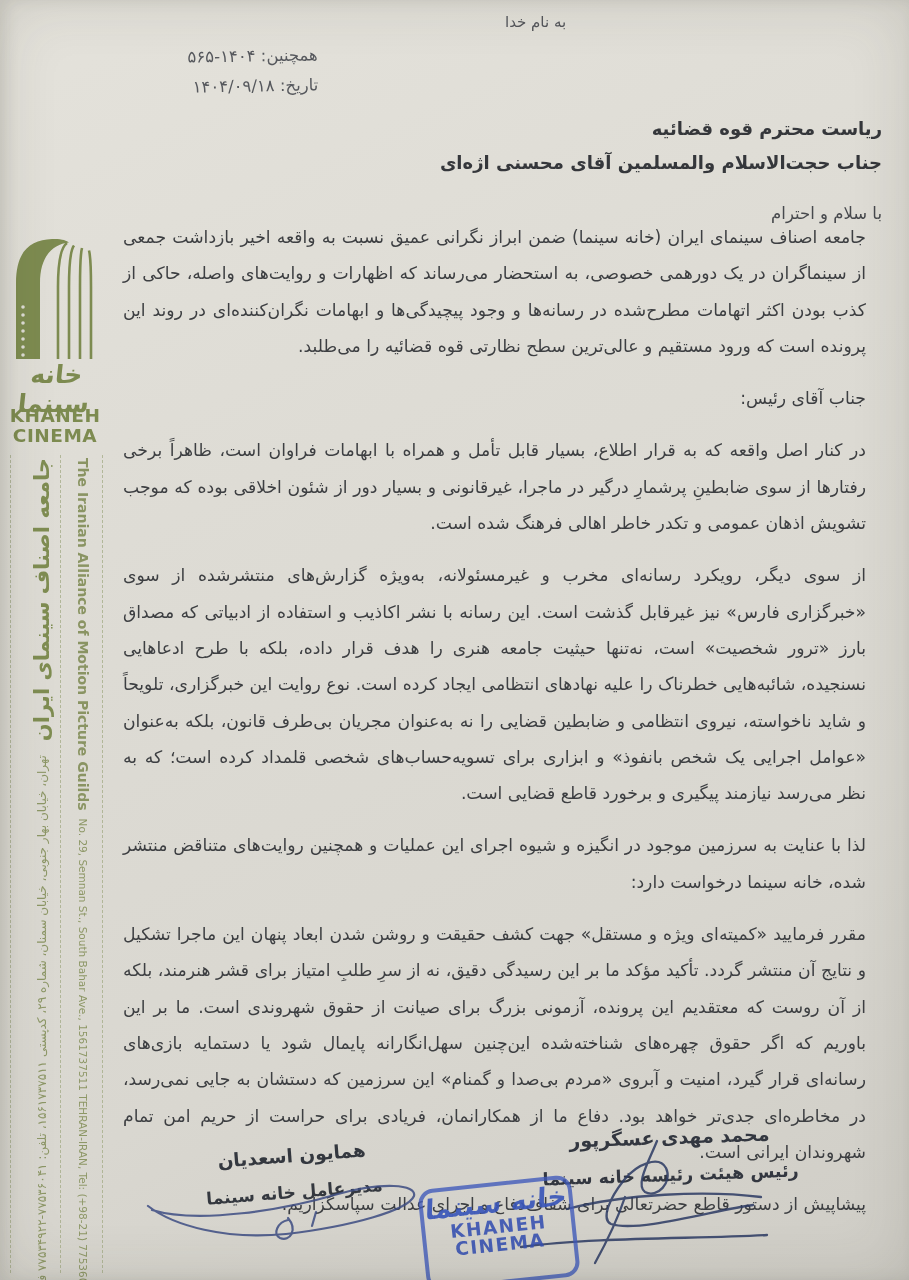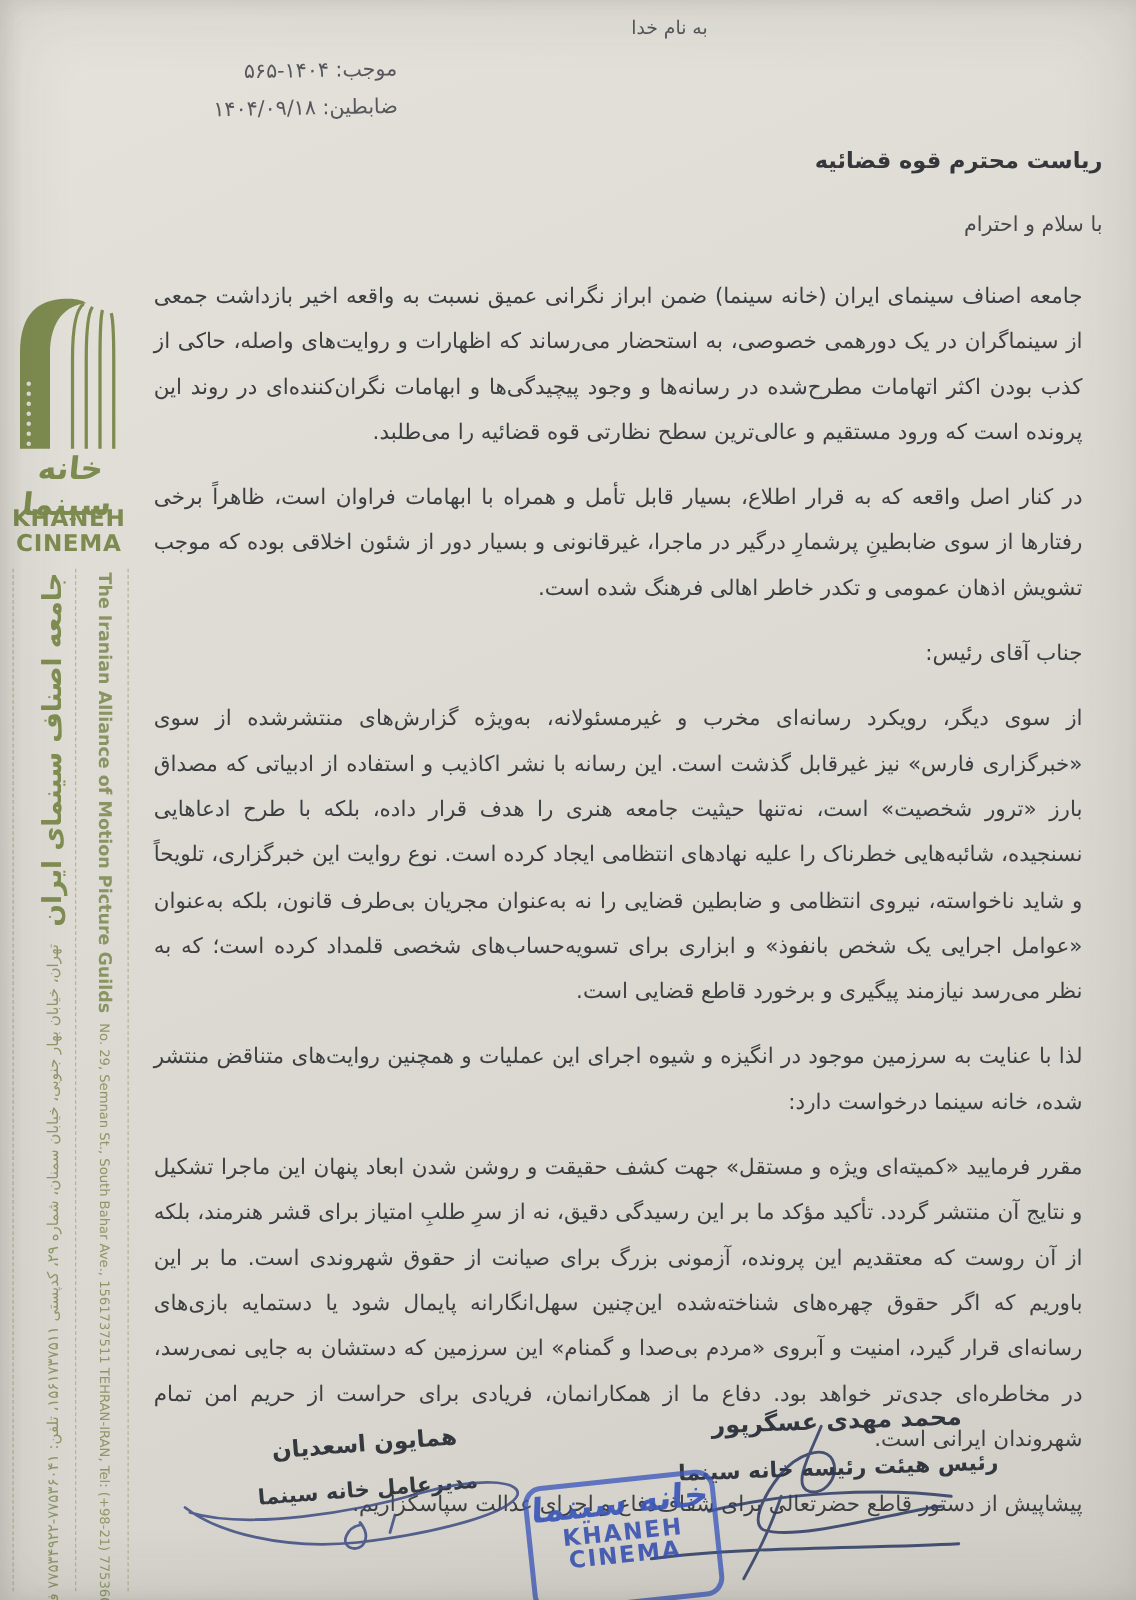--- a/index.html
+++ b/index.html
@@ -60,38 +60,39 @@
 </style>
 </head>
 <body>
 
 <div id="page">
 
   <div class="abs bismillah rtl">به نام خدا</div>
 
   <div class="abs meta">
     <div>
-      <span>موجب:</span>
+      <span>همچنین:</span>
       <span>۱۴۰۴-۵۶۵</span>
     </div>
     <div class="row2">
-      <span>ضابطین:</span>
+      <span>تاریخ:</span>
       <span>۱۴۰۴/۰۹/۱۸</span>
     </div>
   </div>
 
   <div class="abs addressee">
     <div class="l1">ریاست محترم قوه قضائیه</div>
+    <div class="l2">جناب حجت‌الاسلام والمسلمین آقای محسنی اژه‌ای</div>
     <div class="sal">با سلام و احترام</div>
   </div>
 
   <div class="abs body">
     <p>جامعه اصناف سینمای ایران (خانه سینما) ضمن ابراز نگرانی عمیق نسبت به واقعه اخیر بازداشت جمعی از سینماگران در یک دورهمی خصوصی، به استحضار می‌رساند که اظهارات و روایت‌های واصله، حاکی از کذب بودن اکثر اتهامات مطرح‌شده در رسانه‌ها و وجود پیچیدگی‌ها و ابهامات نگران‌کننده‌ای در روند این پرونده است که ورود مستقیم و عالی‌ترین سطح نظارتی قوه قضائیه را می‌طلبد.</p>
+    <p>جناب آقای رئیس:</p>
     <p>در کنار اصل واقعه که به قرار اطلاع، بسیار قابل تأمل و همراه با ابهامات فراوان است، ظاهراً برخی رفتارها از سوی ضابطینِ پرشمارِ درگیر در ماجرا، غیرقانونی و بسیار دور از شئون اخلاقی بوده که موجب تشویش اذهان عمومی و تکدر خاطر اهالی فرهنگ شده است.</p>
-    <p>جناب آقای رئیس:</p>
     <p>از سوی دیگر، رویکرد رسانه‌ای مخرب و غیرمسئولانه، به‌ویژه گزارش‌های منتشرشده از سوی «خبرگزاری فارس» نیز غیرقابل گذشت است. این رسانه با نشر اکاذیب و استفاده از ادبیاتی که مصداق بارز «ترور شخصیت» است، نه‌تنها حیثیت جامعه هنری را هدف قرار داده، بلکه با طرح ادعاهایی نسنجیده، شائبه‌هایی خطرناک را علیه نهادهای انتظامی ایجاد کرده است. نوع روایت این خبرگزاری، تلویحاً و شاید ناخواسته، نیروی انتظامی و ضابطین قضایی را نه به‌عنوان مجریان بی‌طرف قانون، بلکه به‌عنوان «عوامل اجرایی یک شخص بانفوذ» و ابزاری برای تسویه‌حساب‌های شخصی قلمداد کرده است؛ که به نظر می‌رسد نیازمند پیگیری و برخورد قاطع قضایی است.</p>
     <p>لذا با عنایت به سرزمین موجود در انگیزه و شیوه اجرای این عملیات و همچنین روایت‌های متناقض منتشر شده، خانه سینما درخواست دارد:</p>
     <p>مقرر فرمایید «کمیته‌ای ویژه و مستقل» جهت کشف حقیقت و روشن شدن ابعاد پنهان این ماجرا تشکیل و نتایج آن منتشر گردد. تأکید مؤکد ما بر این رسیدگی دقیق، نه از سرِ طلبِ امتیاز برای قشر هنرمند، بلکه از آن روست که معتقدیم این پرونده، آزمونی بزرگ برای صیانت از حقوق شهروندی است. ما بر این باوریم که اگر حقوق چهره‌های شناخته‌شده این‌چنین سهل‌انگارانه پایمال شود یا دستمایه بازی‌های رسانه‌ای قرار گیرد، امنیت و آبروی «مردم بی‌صدا و گمنام» این سرزمین که دستشان به جایی نمی‌رسد، در مخاطره‌ای جدی‌تر خواهد بود. دفاع ما از همکارانمان، فریادی برای حراست از حریم امن تمام شهروندان ایرانی است.</p>
     <p>پیشاپیش از دستور قاطع حضرتعالی برای شفاف‌دفاع و اجرای عدالت سپاسگزاریم.</p>
   </div>
 
   <svg class="abs logo-svg" width="96" height="128" viewBox="0 0 96 128">
     <path d="M8,126 V50 C8,17 23,7 44,6 C53,5.5 59,7.5 61,9.5 C45,11 32,23 32,50 V126 Z" fill="#7d8b50"></path>
     <g fill="#dedcd5">
       <circle cx="15" cy="74" r="1.8"></circle>

